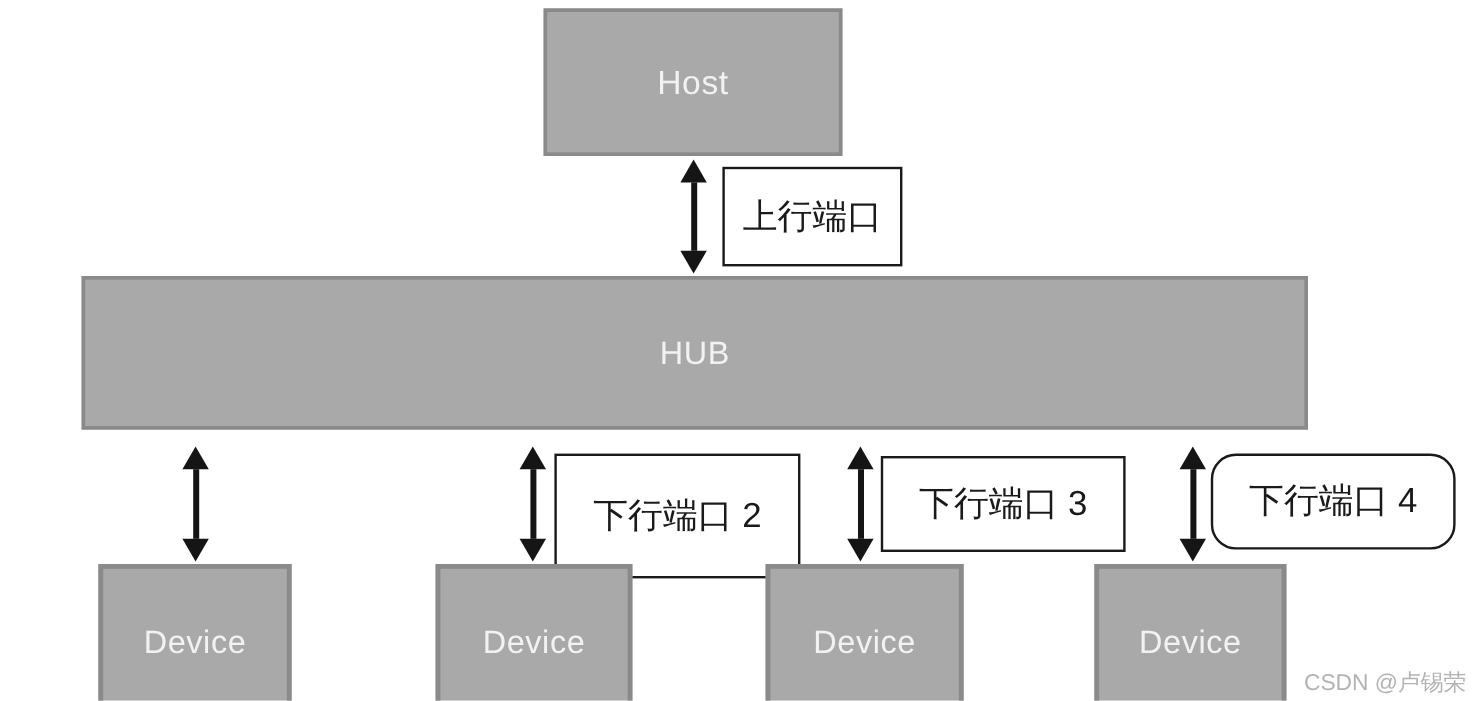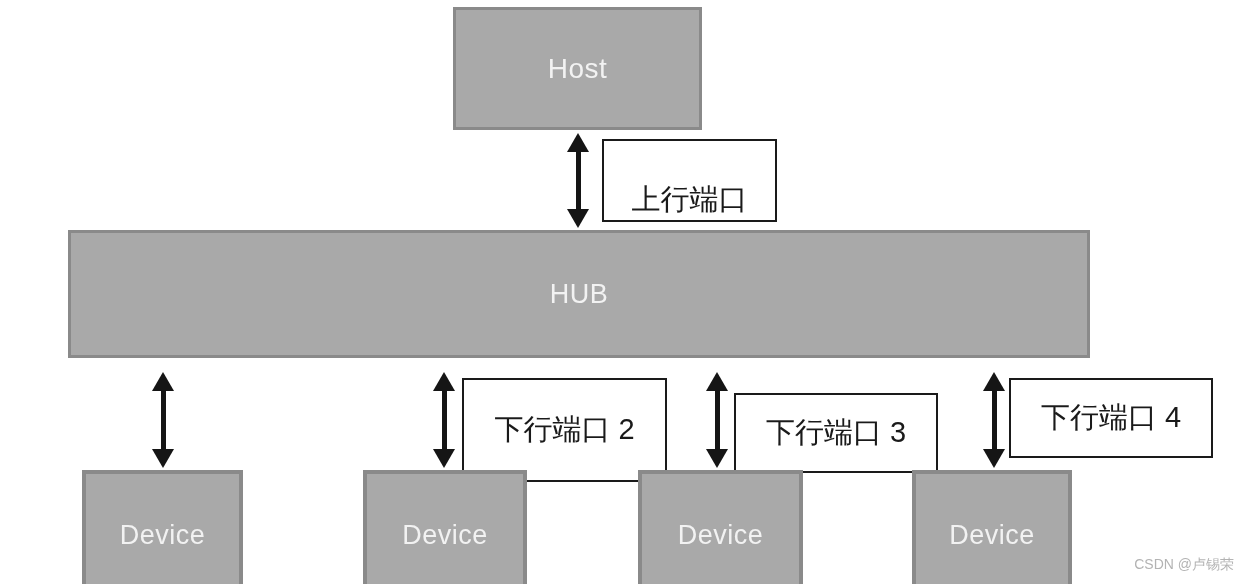--- a/index.html
+++ b/index.html
@@ -74,31 +74,31 @@
   .device-2 { left: 363px; width: 164px; }
   .device-3 { left: 638px; width: 165px; }
   .device-4 { left: 912px; width: 160px; }
 
   .arrow-up   { left: 567px; top: 133px; height: 95px; }
   .arrow-dn-1 { left: 152px; top: 372px; height: 96px; }
   .arrow-dn-2 { left: 433px; top: 372px; height: 96px; }
   .arrow-dn-3 { left: 706px; top: 372px; height: 96px; }
   .arrow-dn-4 { left: 983px; top: 372px; height: 96px; }
 
-  .lbl-up   { left: 602px;  top: 139px; width: 175px; height: 83px; align-items: flex-end; }
+  .lbl-up   { left: 602px;  top: 139px; width: 150px; height: 83px; }
   .lbl-dn-1 { left: 185px;  top: 380px; width: 205px; height: 80px; }
   .lbl-dn-2 { left: 462px;  top: 378px; width: 205px; height: 104px; }
-  .lbl-dn-3 { left: 734px;  top: 380px; width: 204px; height: 80px; margin-top: 13px; }
-  .lbl-dn-4 { left: 1009px; top: 378px; width: 204px; height: 80px; }
+  .lbl-dn-3 { left: 734px;  top: 380px; width: 204px; height: 80px; }
+  .lbl-dn-4 { left: 1009px; top: 378px; width: 204px; height: 80px; border-radius: 21px; }
 
   .watermark {
     position: absolute;
-    right: 0;
+    right: 12px;
     top: 556px;
-    font-size: 14px;
+    font-size: 19px;
     color: var(--watermark);
     white-space: nowrap;
   }
 </style>
 </head>
 <body>
 
 <div class="canvas">
 
   <div class="node host">

